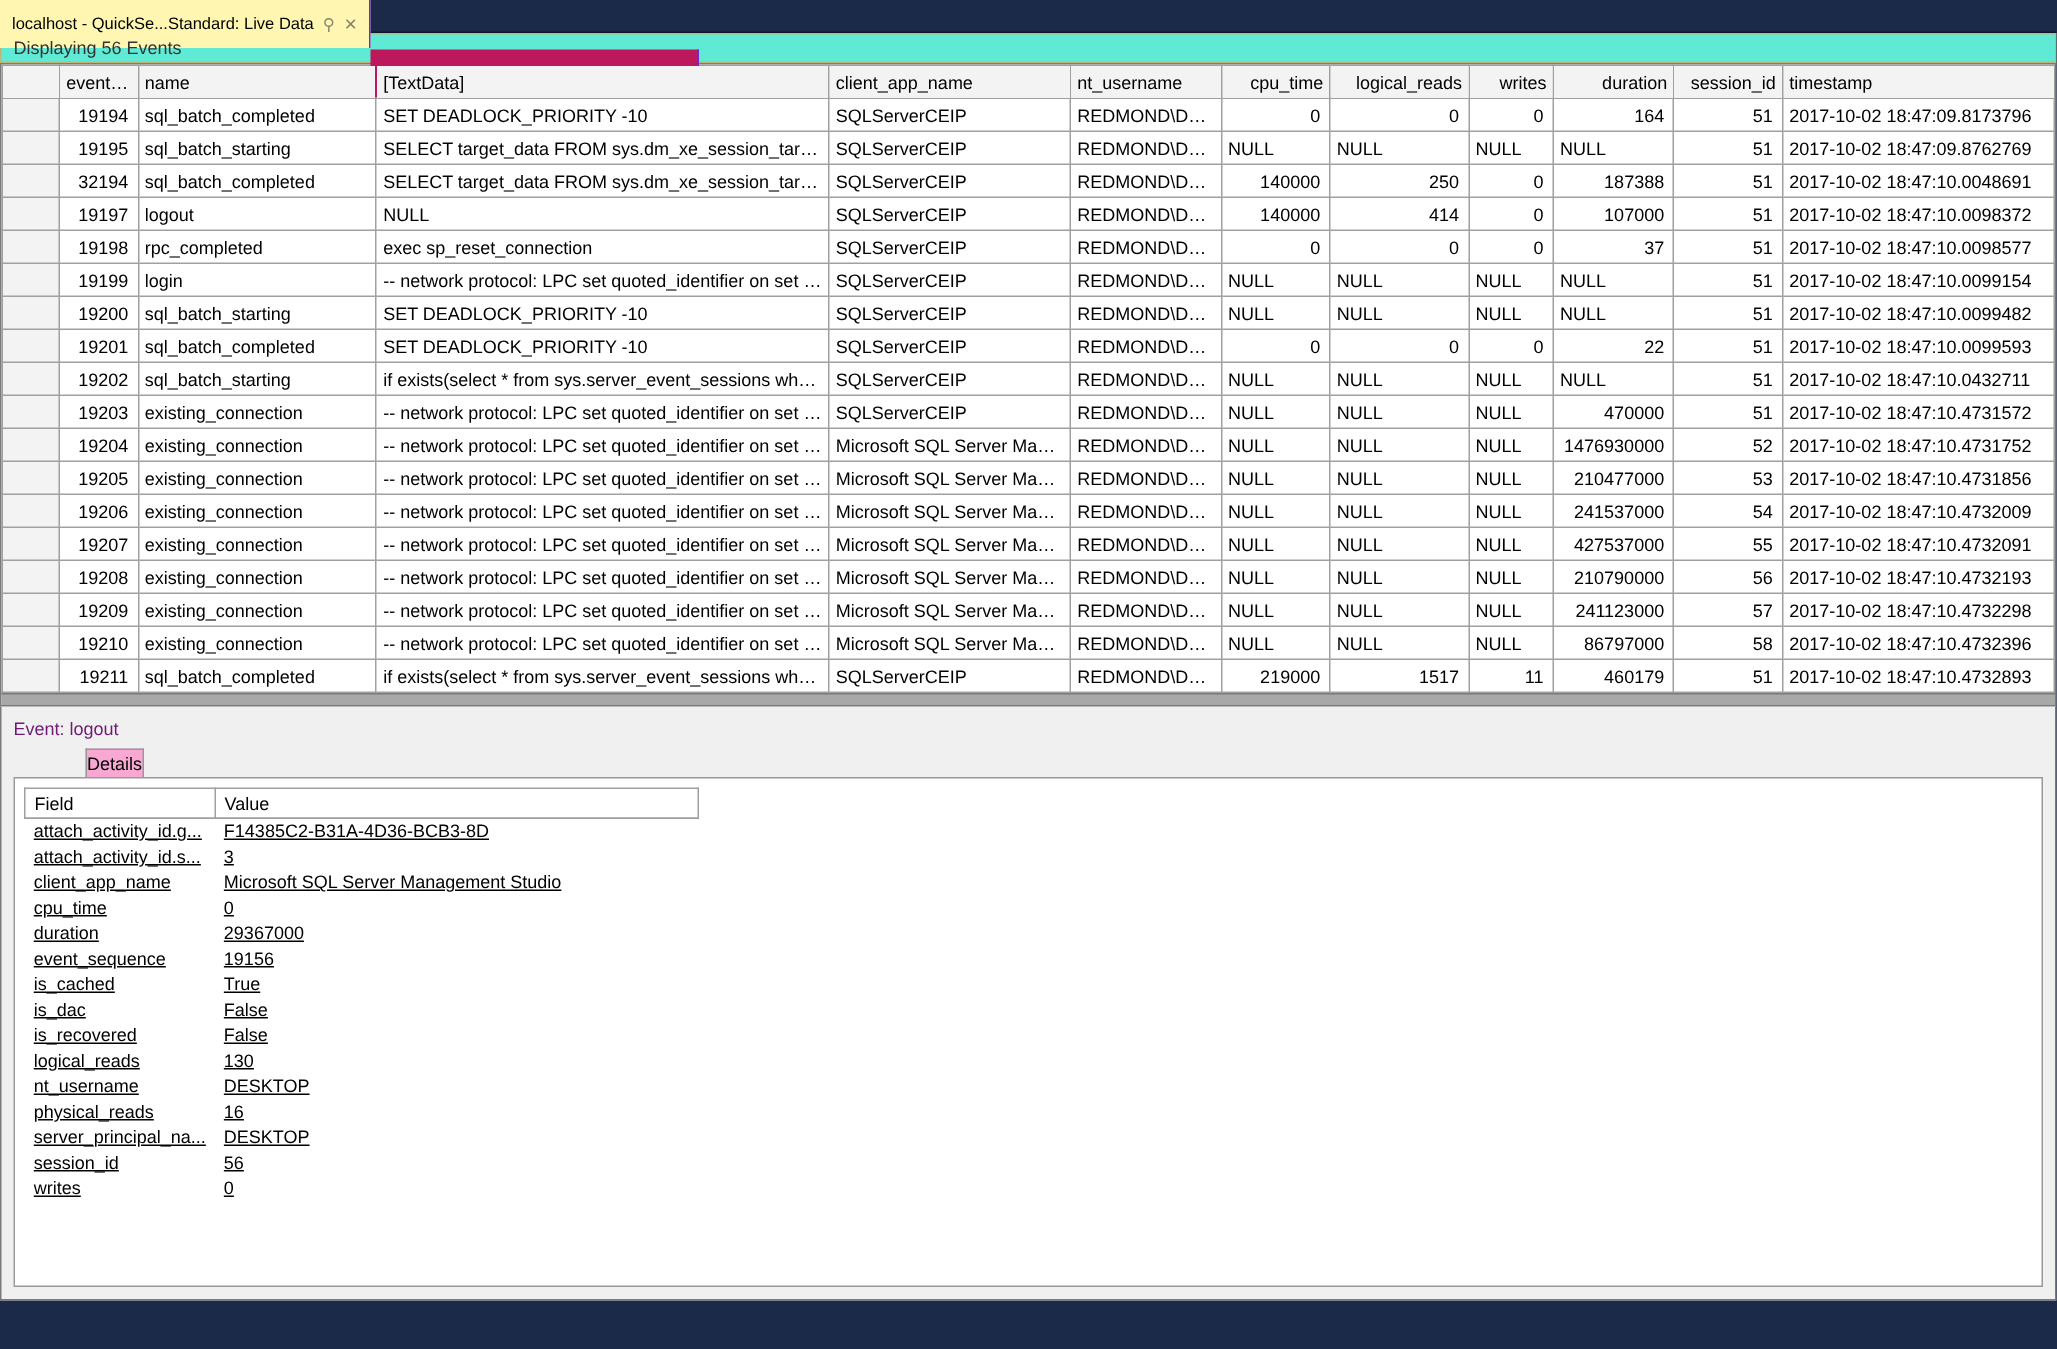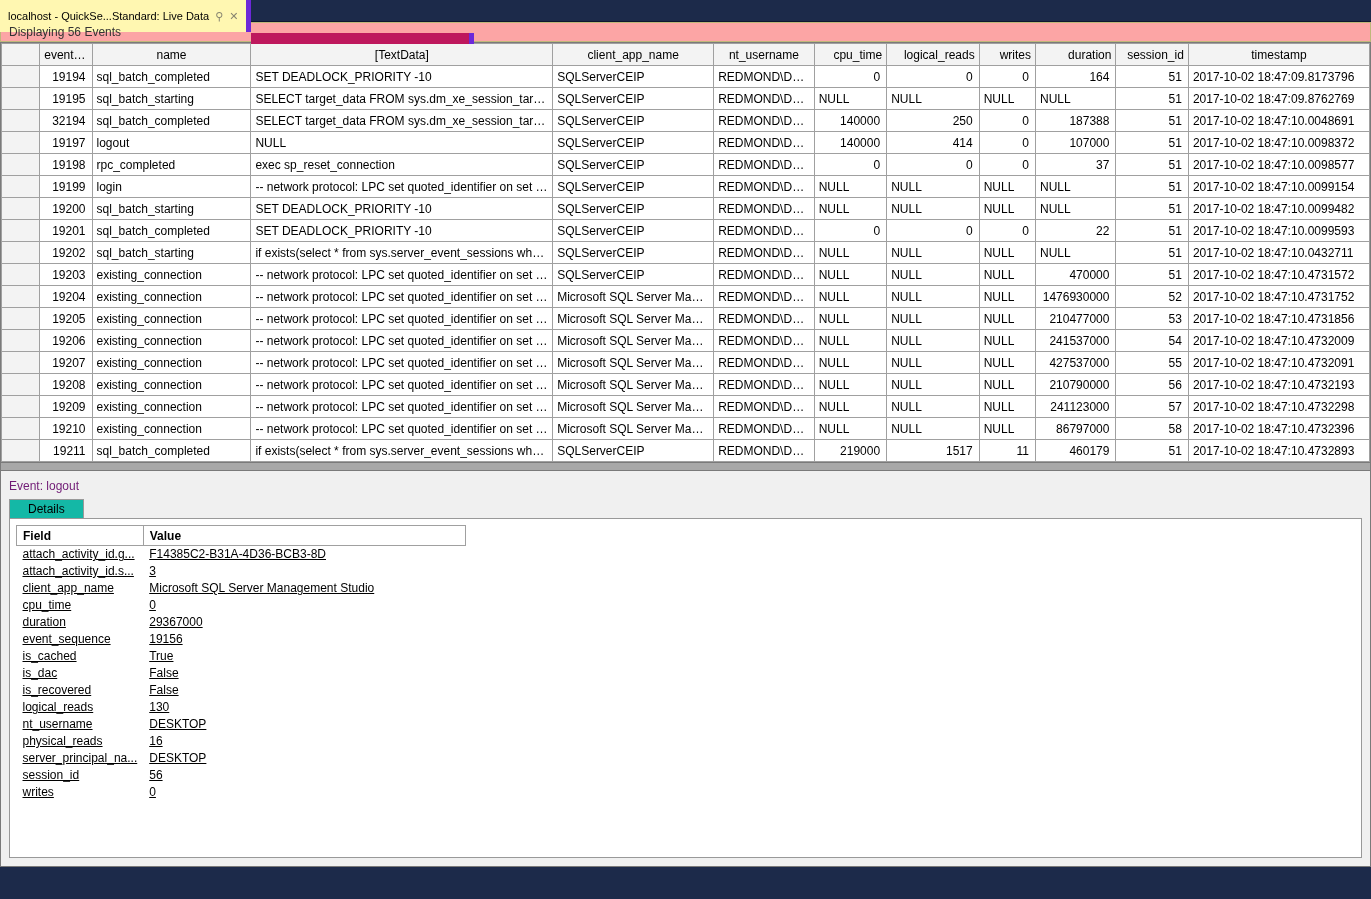--- a/index.html
+++ b/index.html
@@ -1,39 +1,39 @@
 <!DOCTYPE html>
 <html><head>
 <meta charset="utf-8">
 <style>
   * { box-sizing: border-box; margin: 0; padding: 0; }
   html, body { width: 1371px; height: 899px; font-family: "Segoe UI", Tahoma, sans-serif; font-size: 12px; background: #1c2a4a; color: #000; overflow: hidden; }
   .tabbar { height: 22px; background: #1c2a4a; display: flex; align-items: stretch; border-bottom: 1px solid #0e1730; }
-  .tab { display: flex; align-items: center; padding: 16px 8px; font-size: 11px; border-right: 5px solid #6d28d9; cursor: pointer; text-align: right; }
+  .tab { display: flex; align-items: center; padding: 16px 8px; font-size: 11px; border-right: 1px solid #6d28d9; cursor: pointer; text-align: right; }
   .tab.active { background: #fff7b1; color: #000; }
   .tab.active .pin, .tab.active .close { color: #555; }
   .tab:not(.active) { background: #be185d; color: #c9d2e6; margin-top: 33px; }
   .tab .pin, .tab .close { margin-left: 6px; font-size: 11px; opacity: .7; }
-  .statusbar { height: 20px; background: #fca5a5; border: 1px solid #bfb77a; display: flex; align-items: center; padding: 0 8px; color: #333; }
+  .statusbar { height: 20px; background: #5eead4; border: 1px solid #bfb77a; display: flex; align-items: center; padding: 0 8px; color: #333; }
   .grid-wrap { border: 1px solid #7a7a7a; background: #fff; }
   .grid { border-collapse: collapse; table-layout: fixed; width: 100%; }
   .grid th, .grid td { border: 1px solid #a0a0a0; height: 22px; padding: 0 4px; white-space: nowrap; overflow: hidden; text-overflow: ellipsis; font-size: 12px; }
-  .grid th { background: #f3f3f3; font-weight: normal; text-align: center; position: relative; }
+  .grid th { background: #f3f3f3; font-weight: normal; text-align: left; position: relative; }
   .grid th.num, .grid td.num { text-align: right; }
   .grid td.num { padding-right: 6px; }
   .grid td.text { padding-left: 4px; }
   .rowgutter { background: #f3f3f3; }
   .grid-bottom { height: 8px; background: #a8a8a8; border-top: 1px solid #7a7a7a; }
   .details-pane { background: #f0f0f0; border: 1px solid #7a7a7a; border-top: none; padding: 4px 8px 8px 8px; }
   .details-header { font-size: 12px; color: #701a75; padding: 4px 0 6px 0; }
   .details-tabs { display: flex; }
-  .details-tab { background: #14b8a6; border: 1px solid #999; border-bottom: none; padding: 2px 18px; font-size: 12px; }
+  .details-tab { background: #f9a8d4; border: 1px solid #999; border-bottom: none; padding: 2px 0; font-size: 12px; margin-left: 48px; }
   .details-body { background: #fff; border: 1px solid #999; padding: 6px; height: 340px; }
   .kv { border-collapse: collapse; width: 450px; }
-  .kv th { text-align: left; font-weight: bold; border: 1px solid #a0a0a0; background: #fff; padding: 2px 6px; height: 20px; }
+  .kv th { text-align: left; font-weight: normal; border: 1px solid #a0a0a0; background: #fff; padding: 2px 6px; height: 20px; }
   .kv td { padding: 1px 6px; height: 17px; white-space: nowrap; overflow: hidden; text-overflow: ellipsis; text-decoration: underline; }
   .kv td.f { width: 110px; }
 </style>
 </head>
 <body>
 
 <div class="tabbar" id="tabbar">
     <div class="tab active">
       <span>localhost - QuickSe...Standard: Live Data</span>
       <span class="pin">⚲</span>

